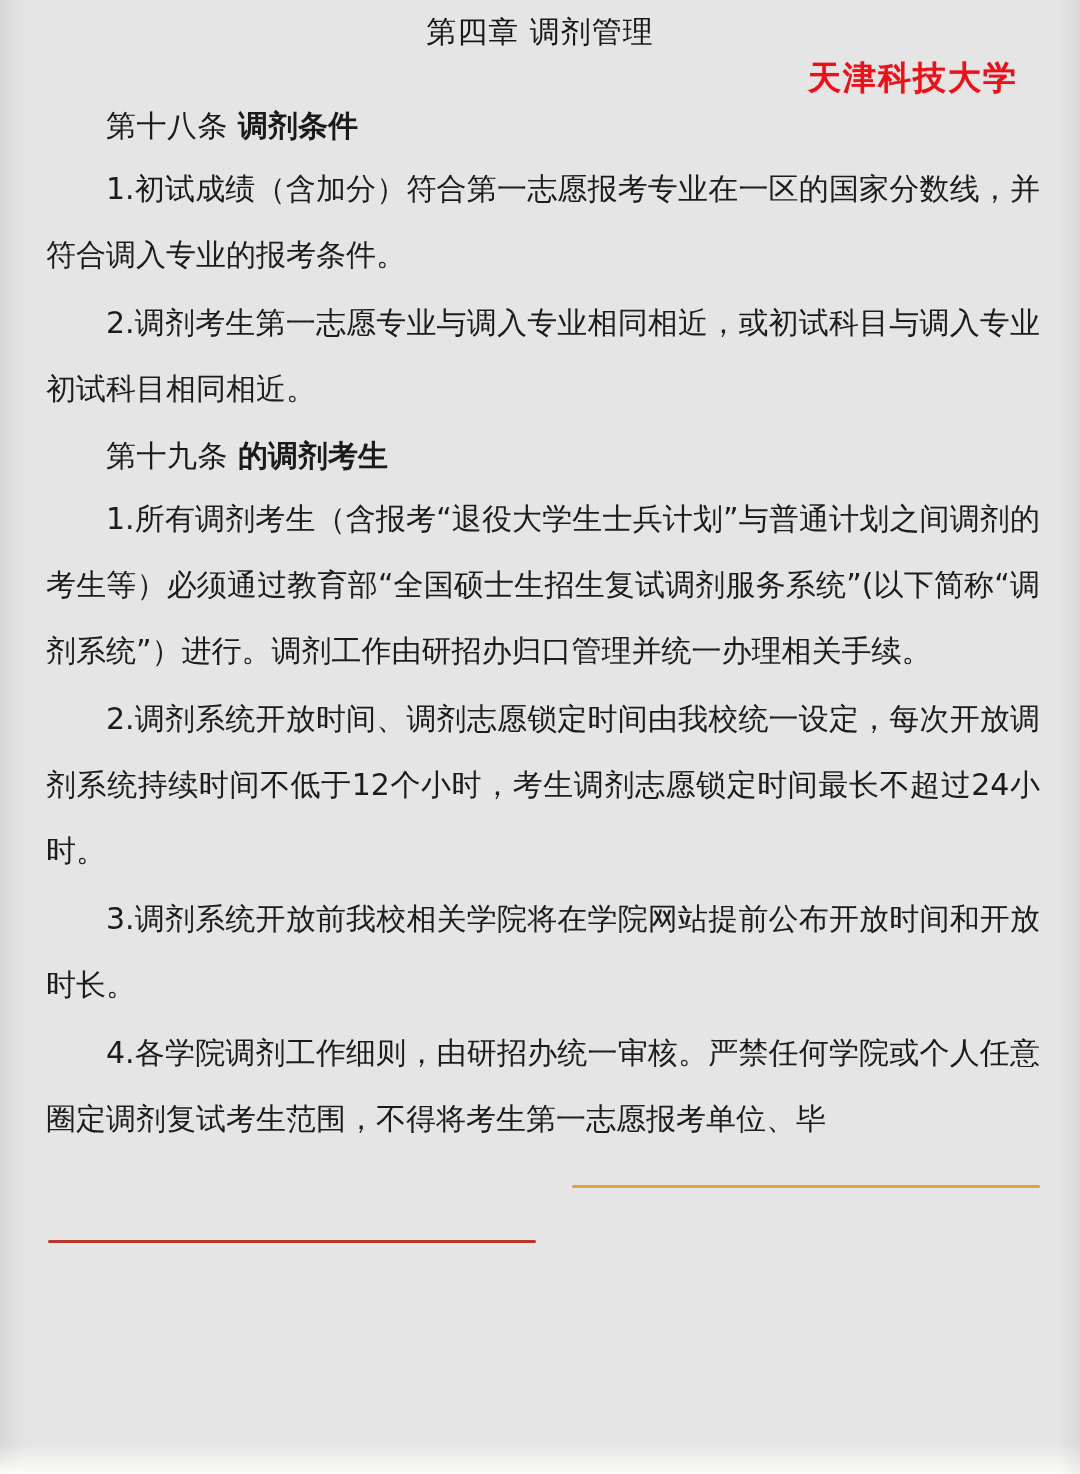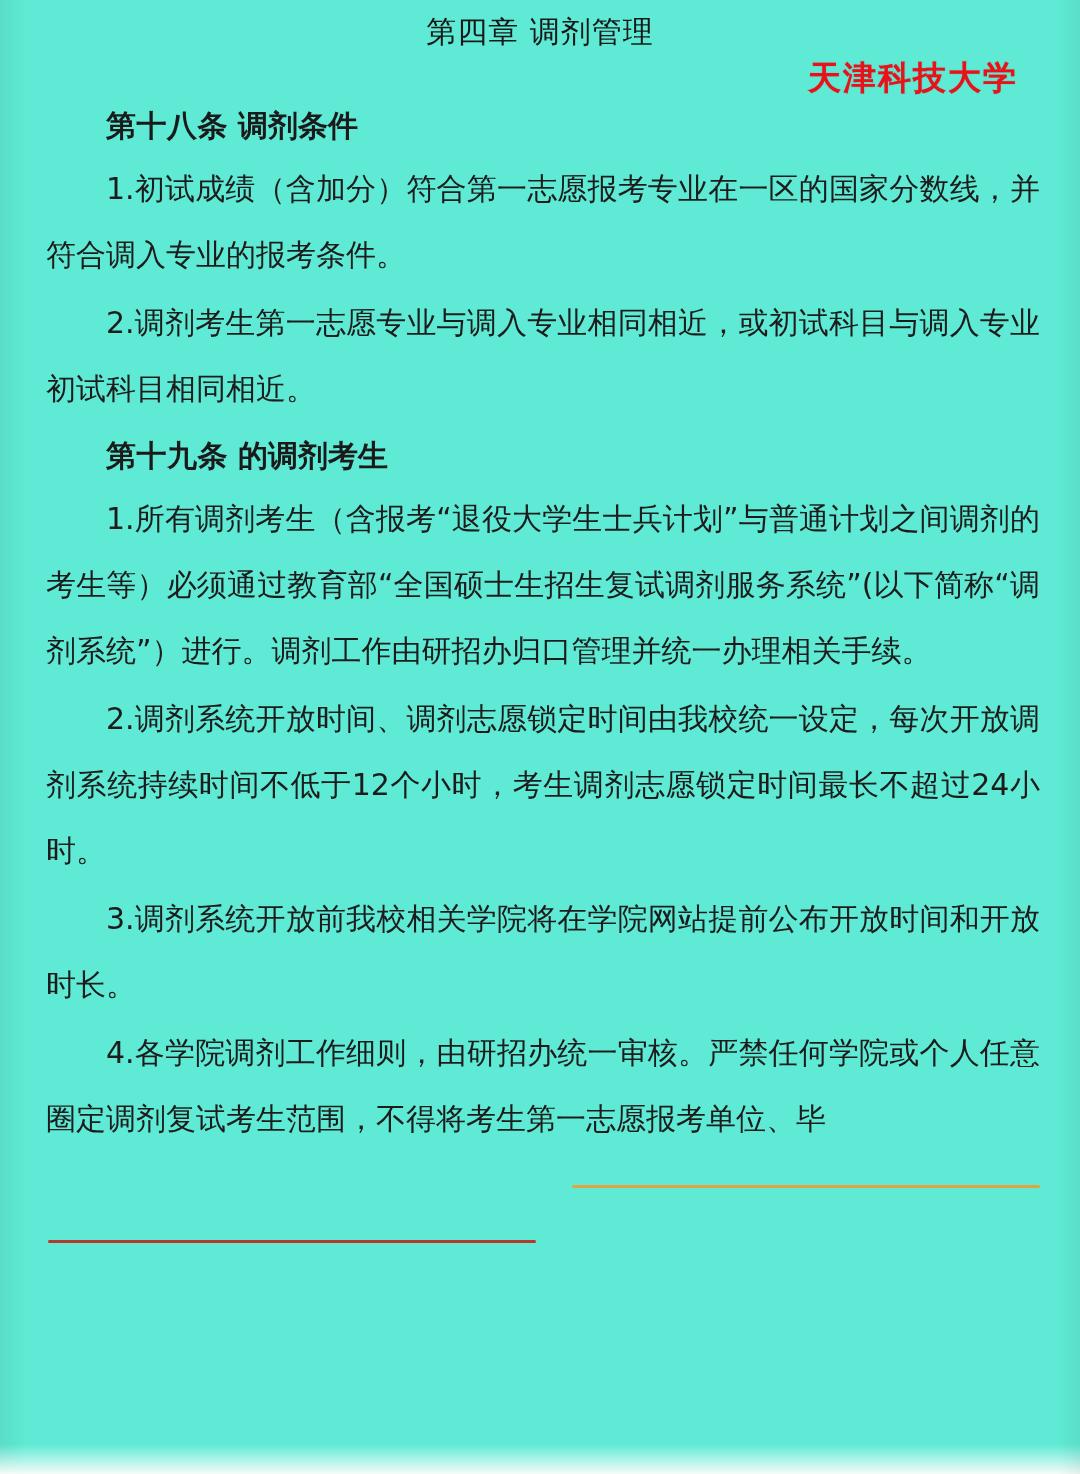--- a/index.html
+++ b/index.html
@@ -12,21 +12,21 @@
     height: 1474px;
     position: relative;
     overflow: hidden;
     font-family: "DejaVu Sans", "Liberation Sans", sans-serif;
     color: #1a1a1a;
   }
 
   .page {
     position: absolute;
     inset: 0;
-    background: #5eead4;
+    background: #e5e5e5;
     padding-left: 8px;
   }
 
   
   .page::before {
     content: "";
     position: absolute;
     left: 0; top: 0; bottom: 0;
     width: 26px;
     background: linear-gradient(to right, rgba(0,0,0,0.06), rgba(0,0,0,0));
@@ -83,21 +83,21 @@
     text-indent: 60px;
   }
 
   .heading {
     font-size: 30px;
     line-height: 60px;
     margin: 4px 0 0 0;
     text-indent: 60px;
   }
   .heading b {
-    font-weight: bold;
+    font-weight: normal;
     letter-spacing: 0.5px;
   }
   .heading .sub {
     font-weight: bold;
     margin-left: 10px;
   }
 
   .mark-line {
     position: absolute;
     height: 3px;

